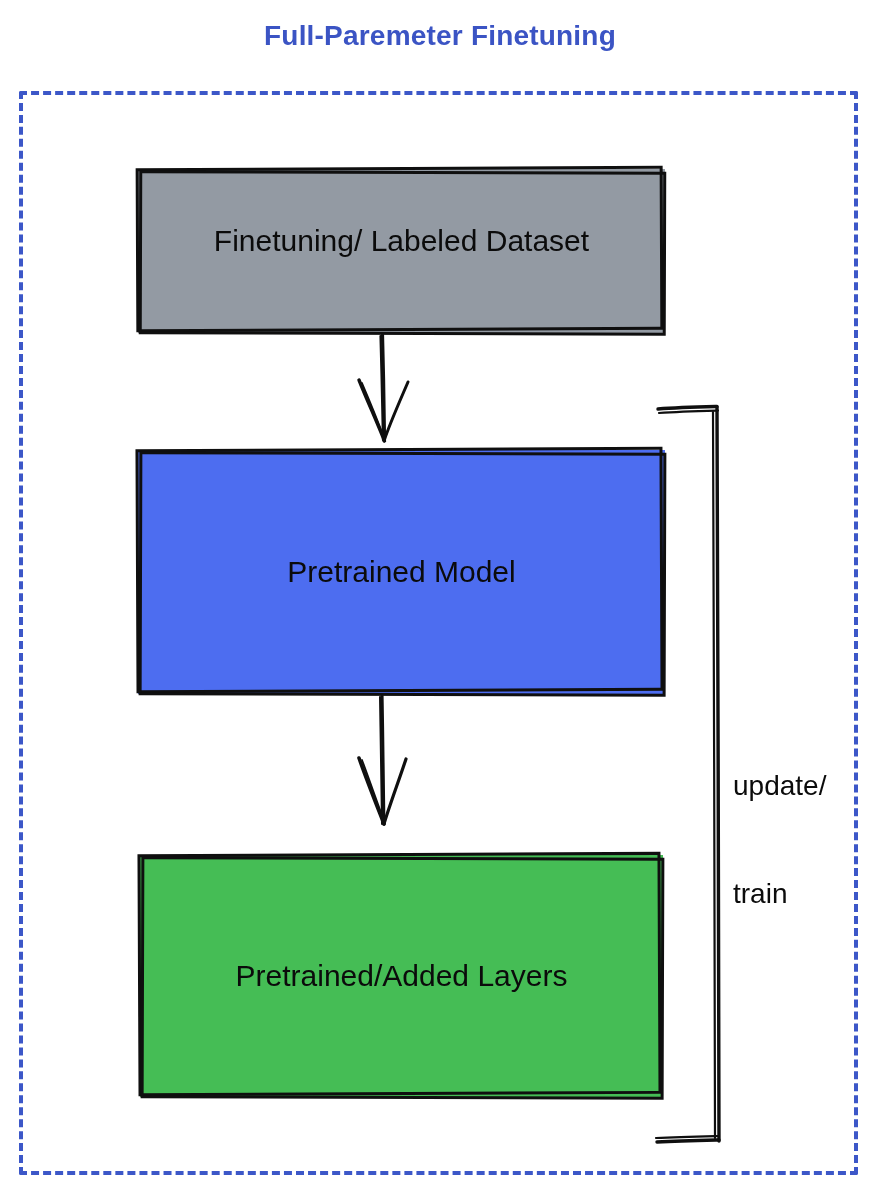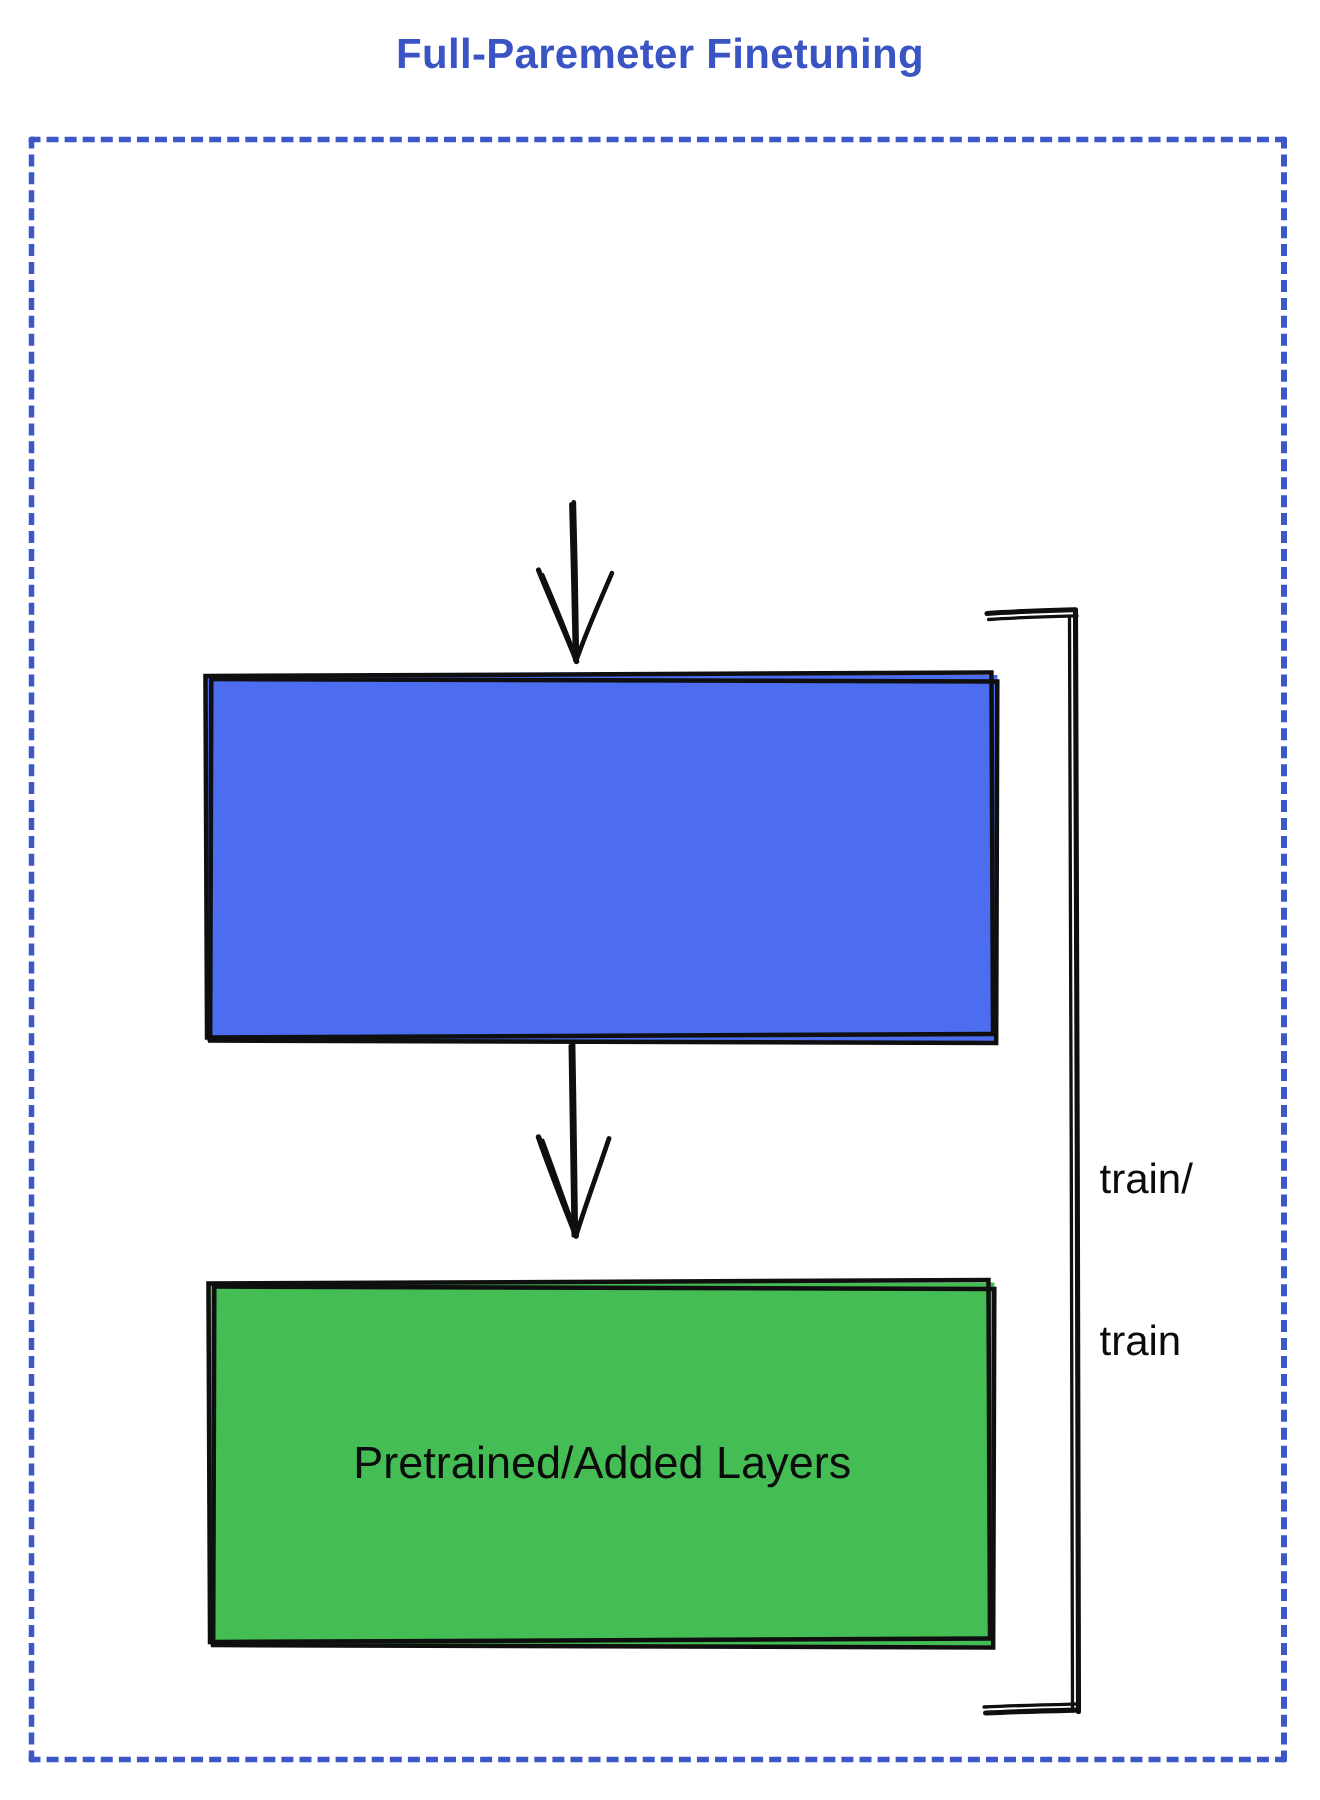--- a/index.html
+++ b/index.html
@@ -152,25 +152,32 @@
 </style>
 </head>
 <body>
 
 <div id="canvas">
 
   <div id="diagram-title">Full-Paremeter Finetuning</div>
 
   <div id="dashed-container"></div>
 
+  <div class="sketch-box" id="box-dataset">
+    <div class="fill"></div>
+    <div class="stroke-a"></div>
+    <div class="stroke-b"></div>
+    <div class="label">Finetuning/ Labeled Dataset</div>
+  </div>
 
   <div class="sketch-box" id="box-pretrained">
     <div class="fill"></div>
     <div class="stroke-a"></div>
     <div class="stroke-b"></div>
+    <div class="label">Pretrained Model</div>
   </div>
 
   <div class="sketch-box" id="box-classifier">
     <div class="fill"></div>
     <div class="stroke-a"></div>
     <div class="stroke-b"></div>
     <div class="label">Pretrained/Added Layers</div>
   </div>
 
   <svg class="overlay" viewBox="0 0 880 1200">
@@ -198,17 +205,17 @@
 
       <path d="M717 407 C718 620, 718.5 930, 719 1141" stroke-width="3.4"></path>
       <path d="M713 412 C714 622, 714.5 932, 715 1138" stroke-width="2.2"></path>
 
       <path d="M719 1140 C699 1140.5, 678 1141, 657 1142" stroke-width="3.4"></path>
       <path d="M718 1136 C698 1136.5, 677 1137, 656 1138" stroke-width="2.2"></path>
     </g>
   </svg>
 
   <div id="loop-label">
-    <div>train/</div>
+    <div>update/</div>
     <div>train</div>
   </div>
 
 </div>
 
 </body></html>

